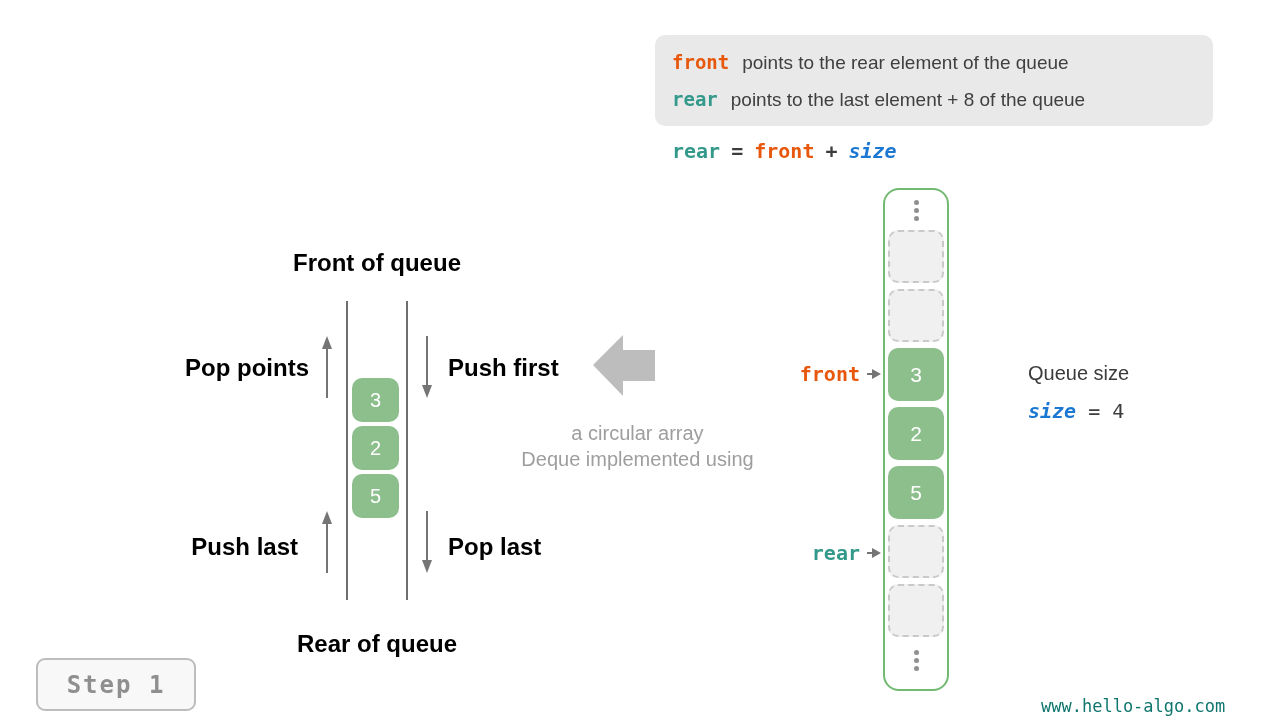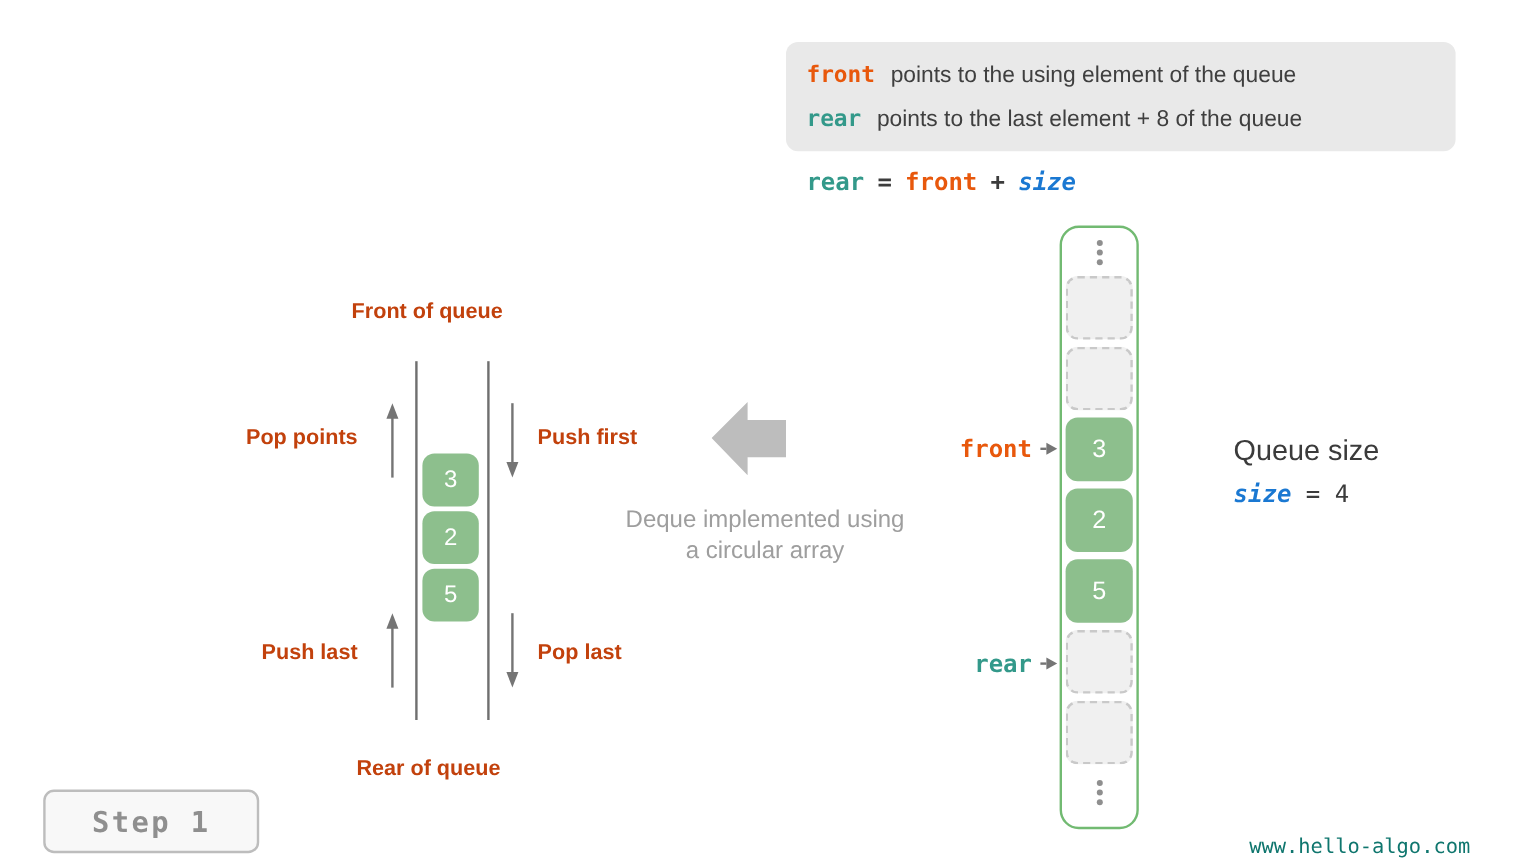--- a/index.html
+++ b/index.html
@@ -17,21 +17,21 @@
 
   
   .formula{position:absolute;left:672px;top:121px;display:flex;gap:11px;
            font-size:20px;font-weight:bold;}
   .c-front{color:var(--front);}
   .c-rear{color:var(--rear);}
   .c-size{color:var(--size);font-style:italic;}
   .c-dark{color:#3c3c3c;}
 
   
-  .lbl{position:absolute;font-weight:bold;font-size:18px;color:#c2410c;white-space:nowrap;}
+  .lbl{position:absolute;font-weight:bold;font-size:24px;color:#000000;white-space:nowrap;}
   .channel-line{position:absolute;top:283px;width:2px;height:299px;background:#6f6f6f;}
   .qbox{position:absolute;left:352px;width:47px;height:44px;background:var(--cell_green);
         border-radius:10px;color:#ffffff;font-size:20px;display:flex;align-items:center;
         justify-content:center;}
 
   
   .varrow{position:absolute;width:14px;height:62px;}
   .varrow .shaft{position:absolute;left:6px;width:2px;background:#757575;}
   .varrow.up .shaft{top:9px;bottom:0;}
   .varrow.down .shaft{top:0;bottom:9px;}
@@ -58,40 +58,40 @@
 
   
   .pointer{position:absolute;left:740px;width:141px;display:flex;align-items:center;
            justify-content:flex-end;gap:7px;font-size:20px;font-weight:bold;}
   .ptr-arrow{display:flex;align-items:center;}
   .ptr-arrow .tail{width:5px;height:2px;background:#757575;}
   .ptr-arrow .tri{width:0;height:0;border-top:5px solid transparent;
                   border-bottom:5px solid transparent;border-left:9px solid #757575;}
 
   
-  .qsize-title{position:absolute;left:1028px;top:344px;font-size:24px;color:#3b3b3b;}
+  .qsize-title{position:absolute;left:1028px;top:344px;font-size:20px;color:#3b3b3b;}
   .qsize-line{position:absolute;left:1028px;top:381px;display:flex;gap:12px;font-size:20px;}
   .qsize-line .kw{font-weight:bold;}
 
   
-  .step-badge{position:absolute;left:36px;top:640px;width:180px;height:53px;box-sizing:border-box;
+  .step-badge{position:absolute;left:36px;top:640px;width:160px;height:53px;box-sizing:border-box;
               border:2px solid #bdbdbd;border-radius:9px;background:#f8f8f8;
               display:flex;align-items:center;justify-content:center;
               font-size:24px;font-weight:bold;letter-spacing:2px;color:#8f8f8f;}
   .watermark{position:absolute;left:1041px;top:678px;font-size:17px;color:#0f766e;}
 </style>
 </head>
 <body>
 
 <div id="canvas">
 
   <div class="info-box">
     <div class="info-row">
       <span class="kw mono c-front">front</span>
-      <span class="info-text">points to the using element of the queue</span>
+      <span class="info-text">points to the rear element of the queue</span>
     </div>
     <div class="info-row">
       <span class="kw mono c-rear">rear</span>
       <span class="info-text">points to the last element + 8 of the queue</span>
     </div>
   </div>
 
   <div class="formula mono">
     <span class="c-rear">rear</span>
     <span class="c-dark">=</span>
@@ -131,22 +131,22 @@
   <div class="lbl" style="left:448px;top:515px;text-align:center;">Pop last</div>
   <div class="varrow down" style="left:420px;top:493px;">
     <div class="shaft"></div>
       <div class="head"></div>
   </div>
 
   <svg class="big-arrow" width="62" height="61" viewBox="0 0 62 61">
     <polygon points="0,30 30,0 30,15 62,15 62,46 30,46 30,61" fill="#bdbdbd"></polygon>
   </svg>
   <div class="caption">
+    <div>a circular array</div>
     <div>Deque implemented using</div>
-    <div>a circular array</div>
   </div>
 
   <div class="array-box">
     <div class="dots" style="top:10px;">
       <div class="dot"></div>
         <div class="dot"></div>
         <div class="dot"></div>
     </div>
     <div class="cell cell-empty" style="top:40px;"></div>
     <div class="cell cell-empty" style="top:99px;"></div>

